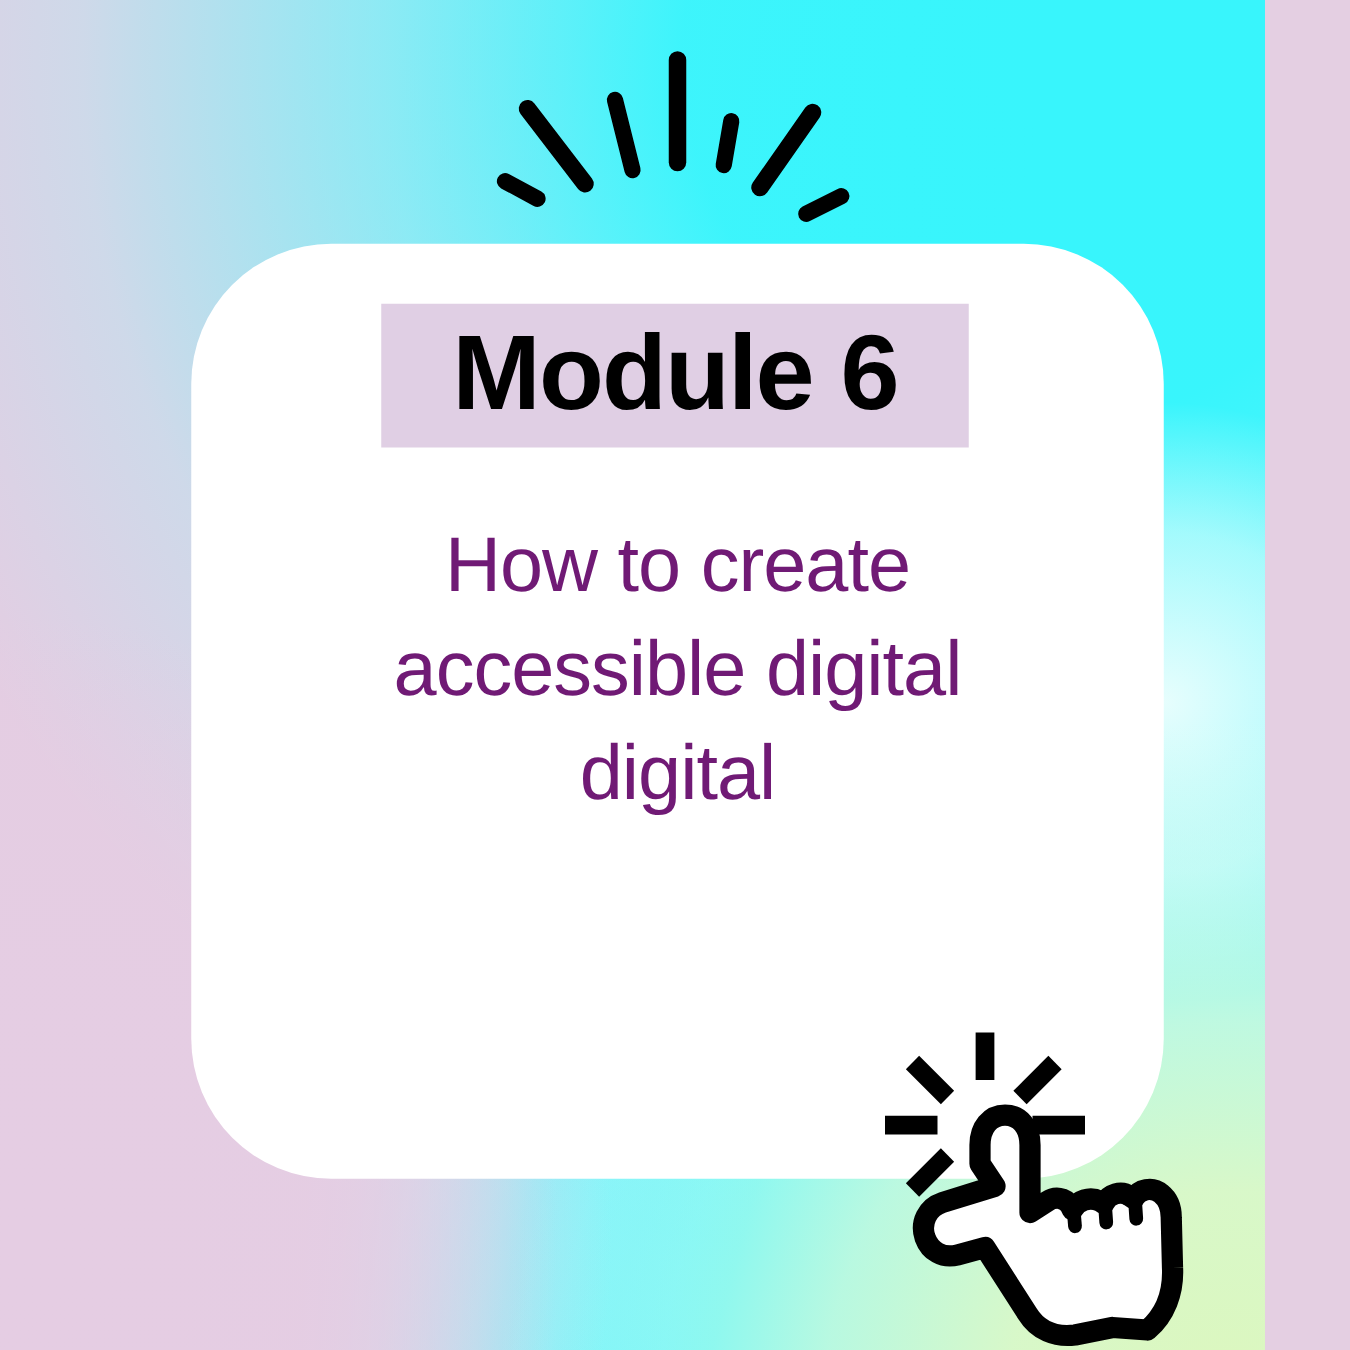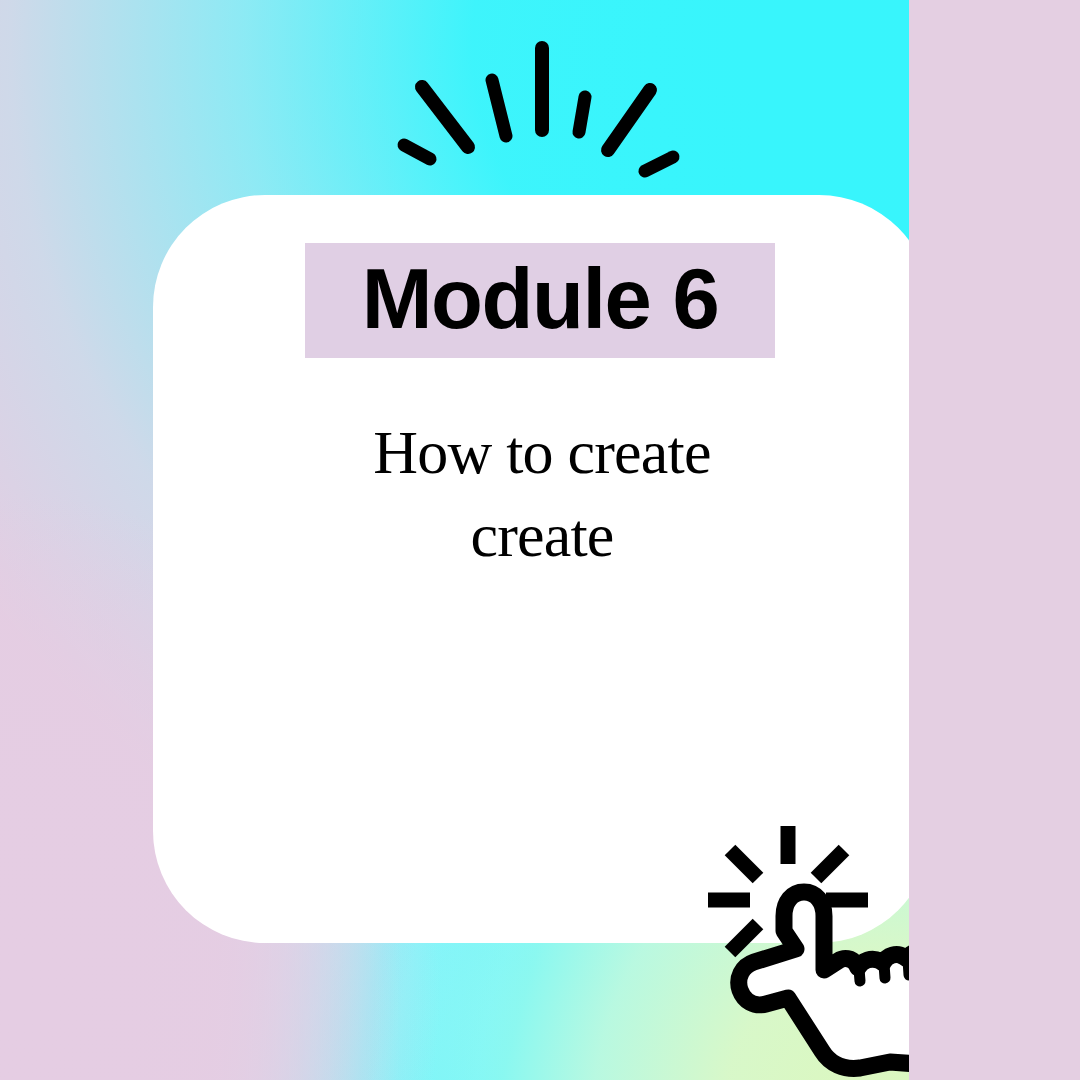--- a/index.html
+++ b/index.html
@@ -12,21 +12,21 @@
   body {
     font-family: "Liberation Sans", sans-serif;
     position: relative;
     background: #e4cfe2;
   }
 
   
   #poster {
     position: absolute;
     inset: 0;
-    width: 909px;
+    width: 1012px;
     height: 1080px;
     overflow: hidden;
     background: #e4cfe2;
   }
   .bg-layer {
     position: absolute;
     inset: 0;
   }
   .bg-base {
     background:
@@ -126,26 +126,26 @@
     transform: translateY(-2px);
   }
 
   
   #card-subtitle {
     position: absolute;
     left: 60px;
     top: 216px;
     width: 658px;
     text-align: center;
-    font-family: Liberation Serif, serif;
+    font-family: Liberation Sans, sans-serif;
     font-weight: 500;
     font-size: 62px;
     line-height: 83px;
     letter-spacing: -0.8px;
-    color: #000000;
+    color: #701a75;
   }
   #card-subtitle .sub-line {
     display: block;
     white-space: nowrap;
   }
 
   
   #hand-cursor {
     position: absolute;
     left: 692px;
@@ -188,21 +188,22 @@
   </div>
 
   <div id="content-card">
 
     <div id="module-badge">
       <span id="module-badge-label">Module 6</span>
     </div>
 
     <div id="card-subtitle">
       <span class="sub-line">How to create</span>
-      <span class="sub-line">create</span>
+      <span class="sub-line">accessible digital</span>
+      <span class="sub-line">digital</span>
     </div>
 
   </div>
 
   <div id="hand-cursor">
     <svg viewBox="0 0 280 262" width="280" height="262" aria-hidden="true">
 
       <g stroke="#000000" stroke-width="15" stroke-linecap="butt" fill="none">
 
         <line x1="96" y1="8" x2="96" y2="46"></line>

